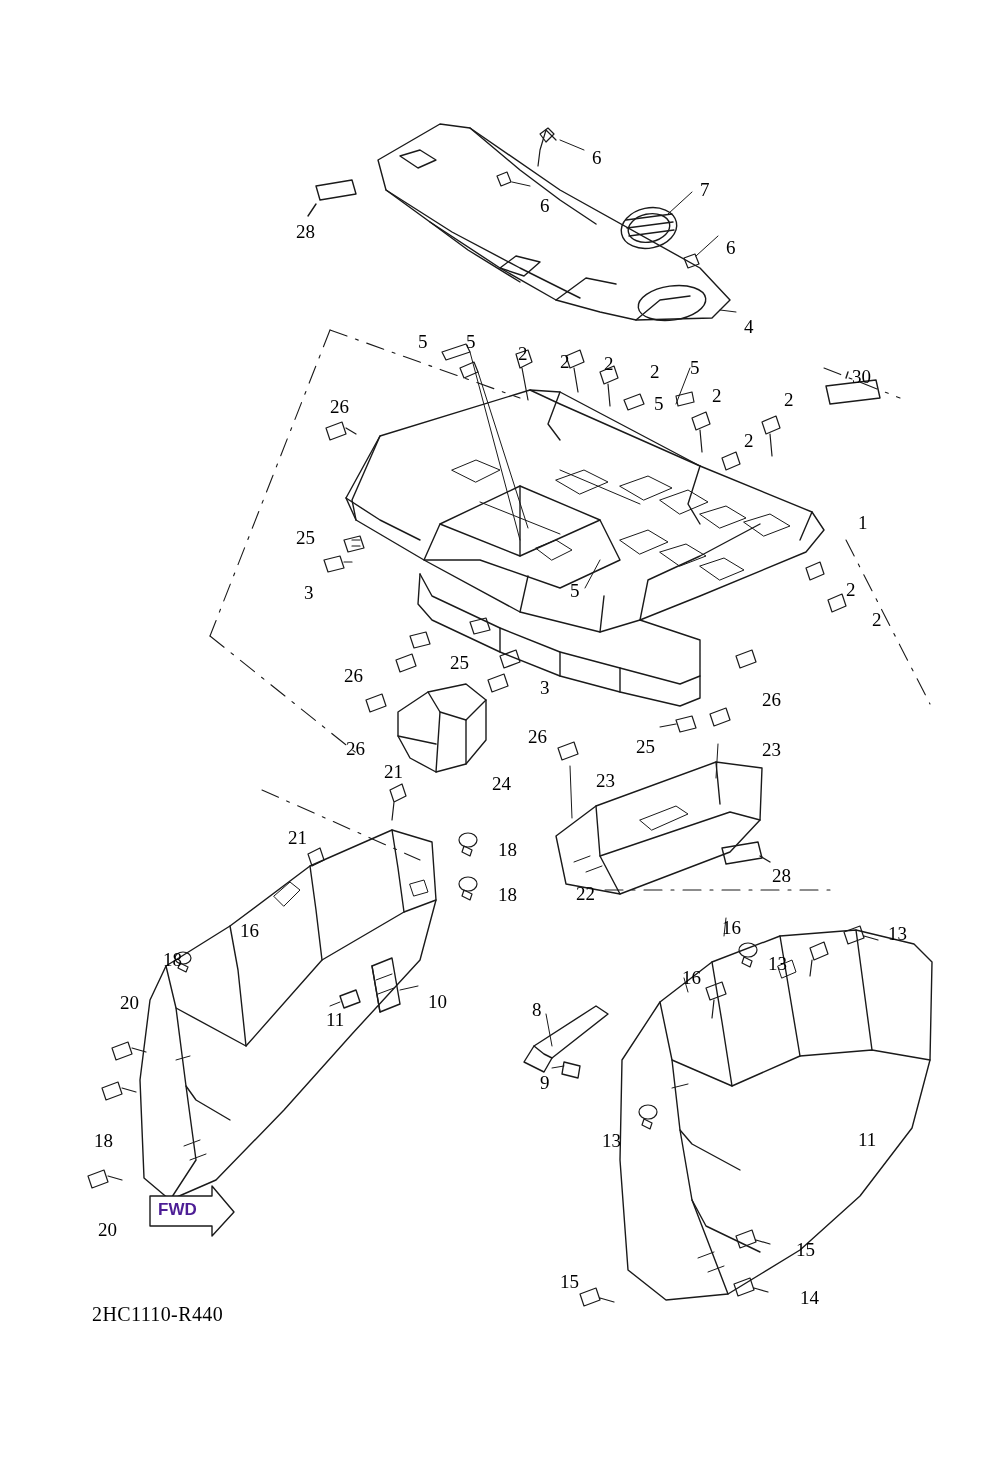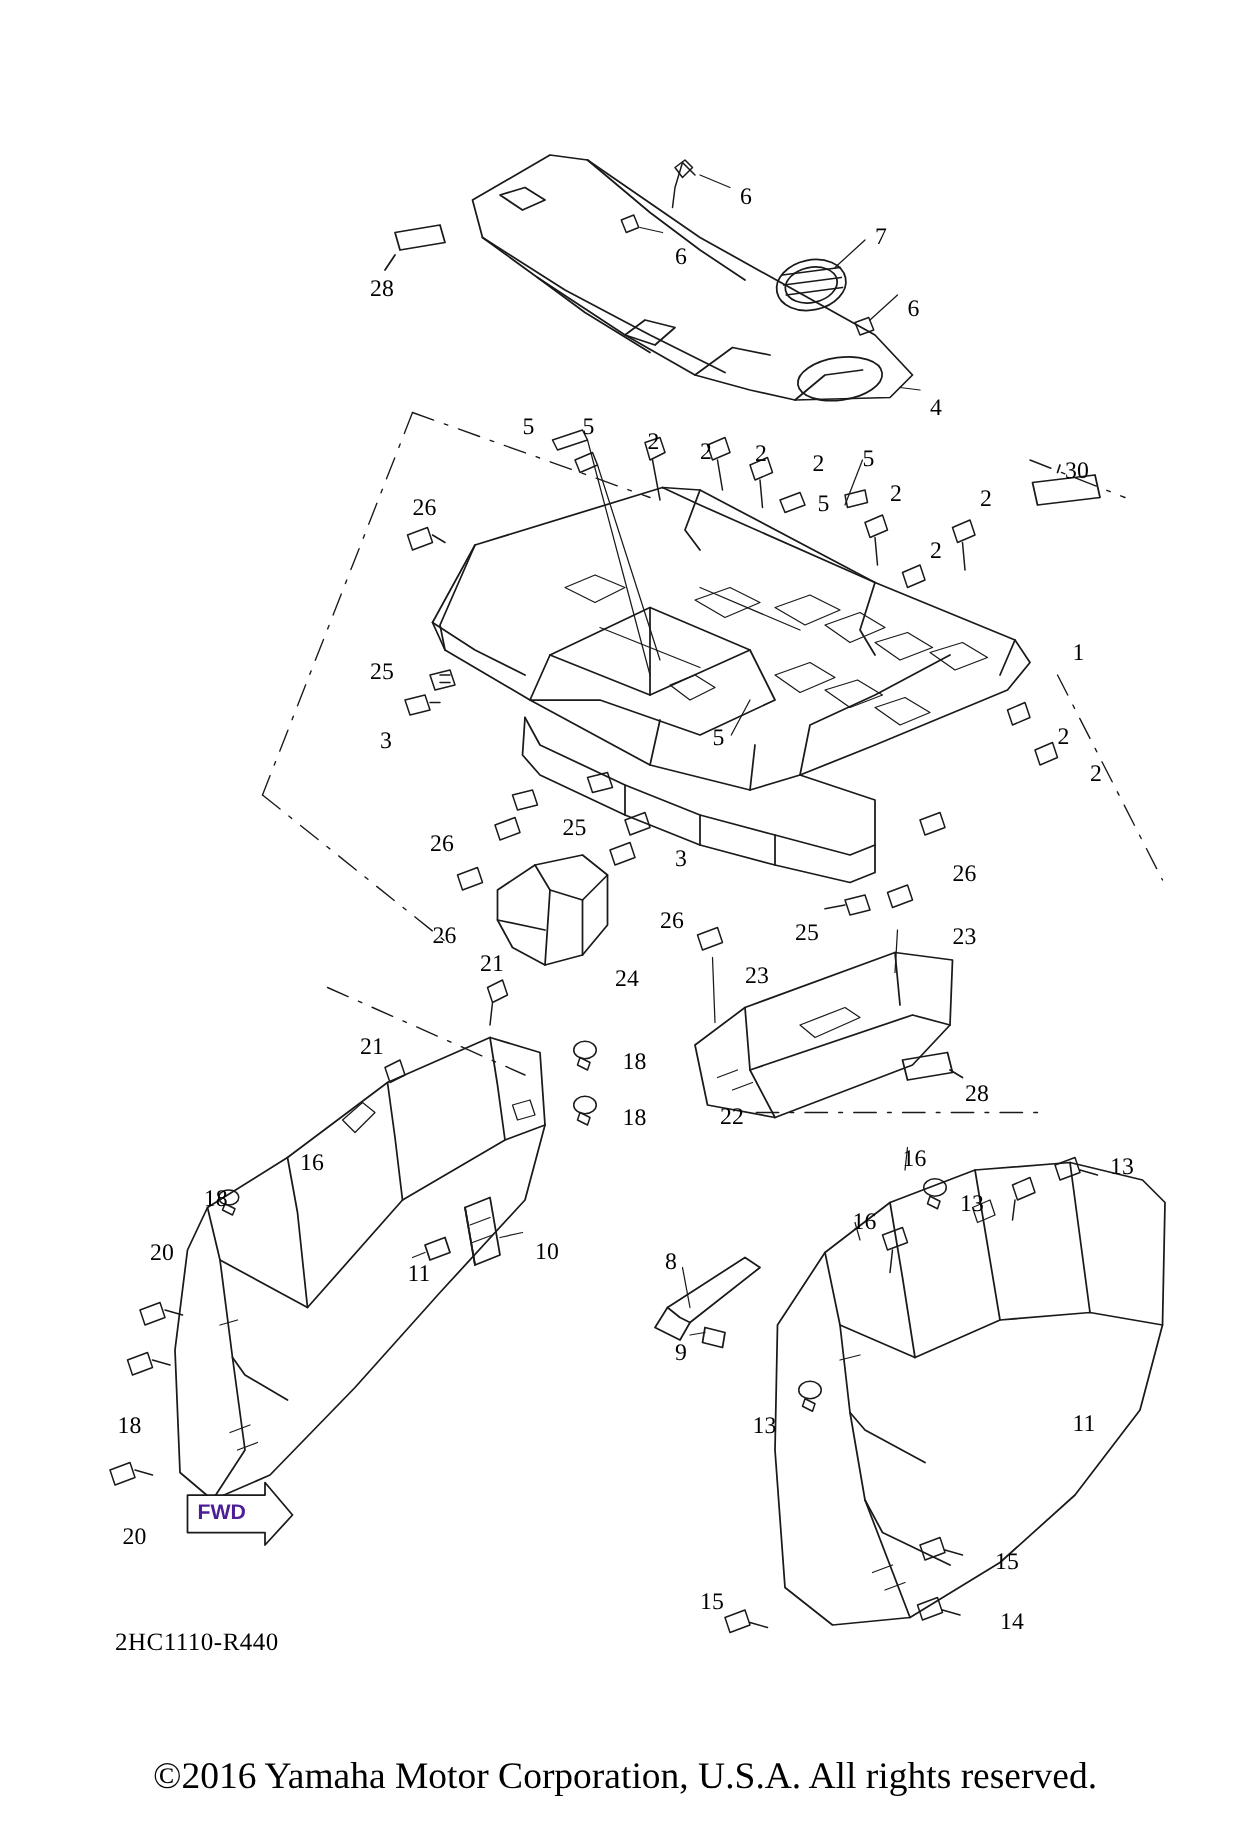--- a/index.html
+++ b/index.html
@@ -365,15 +365,14 @@
     <div class="callout" style="left:796px;top:1240px;">15</div>
     <div class="callout" style="left:98px;top:1220px;">20</div>
     <div class="callout" style="left:560px;top:1272px;">15</div>
     <div class="callout" style="left:800px;top:1288px;">14</div>
 
     <div class="fwd-label">FWD</div>
     <div class="part-code">2HC1110-R440</div>
 
   </div>
 
-  <div id="copyright">©2016 Yamaha Motor Corporation, U.S.A. All rights reserved.</div>
 
 </div>
 
 </body></html>

